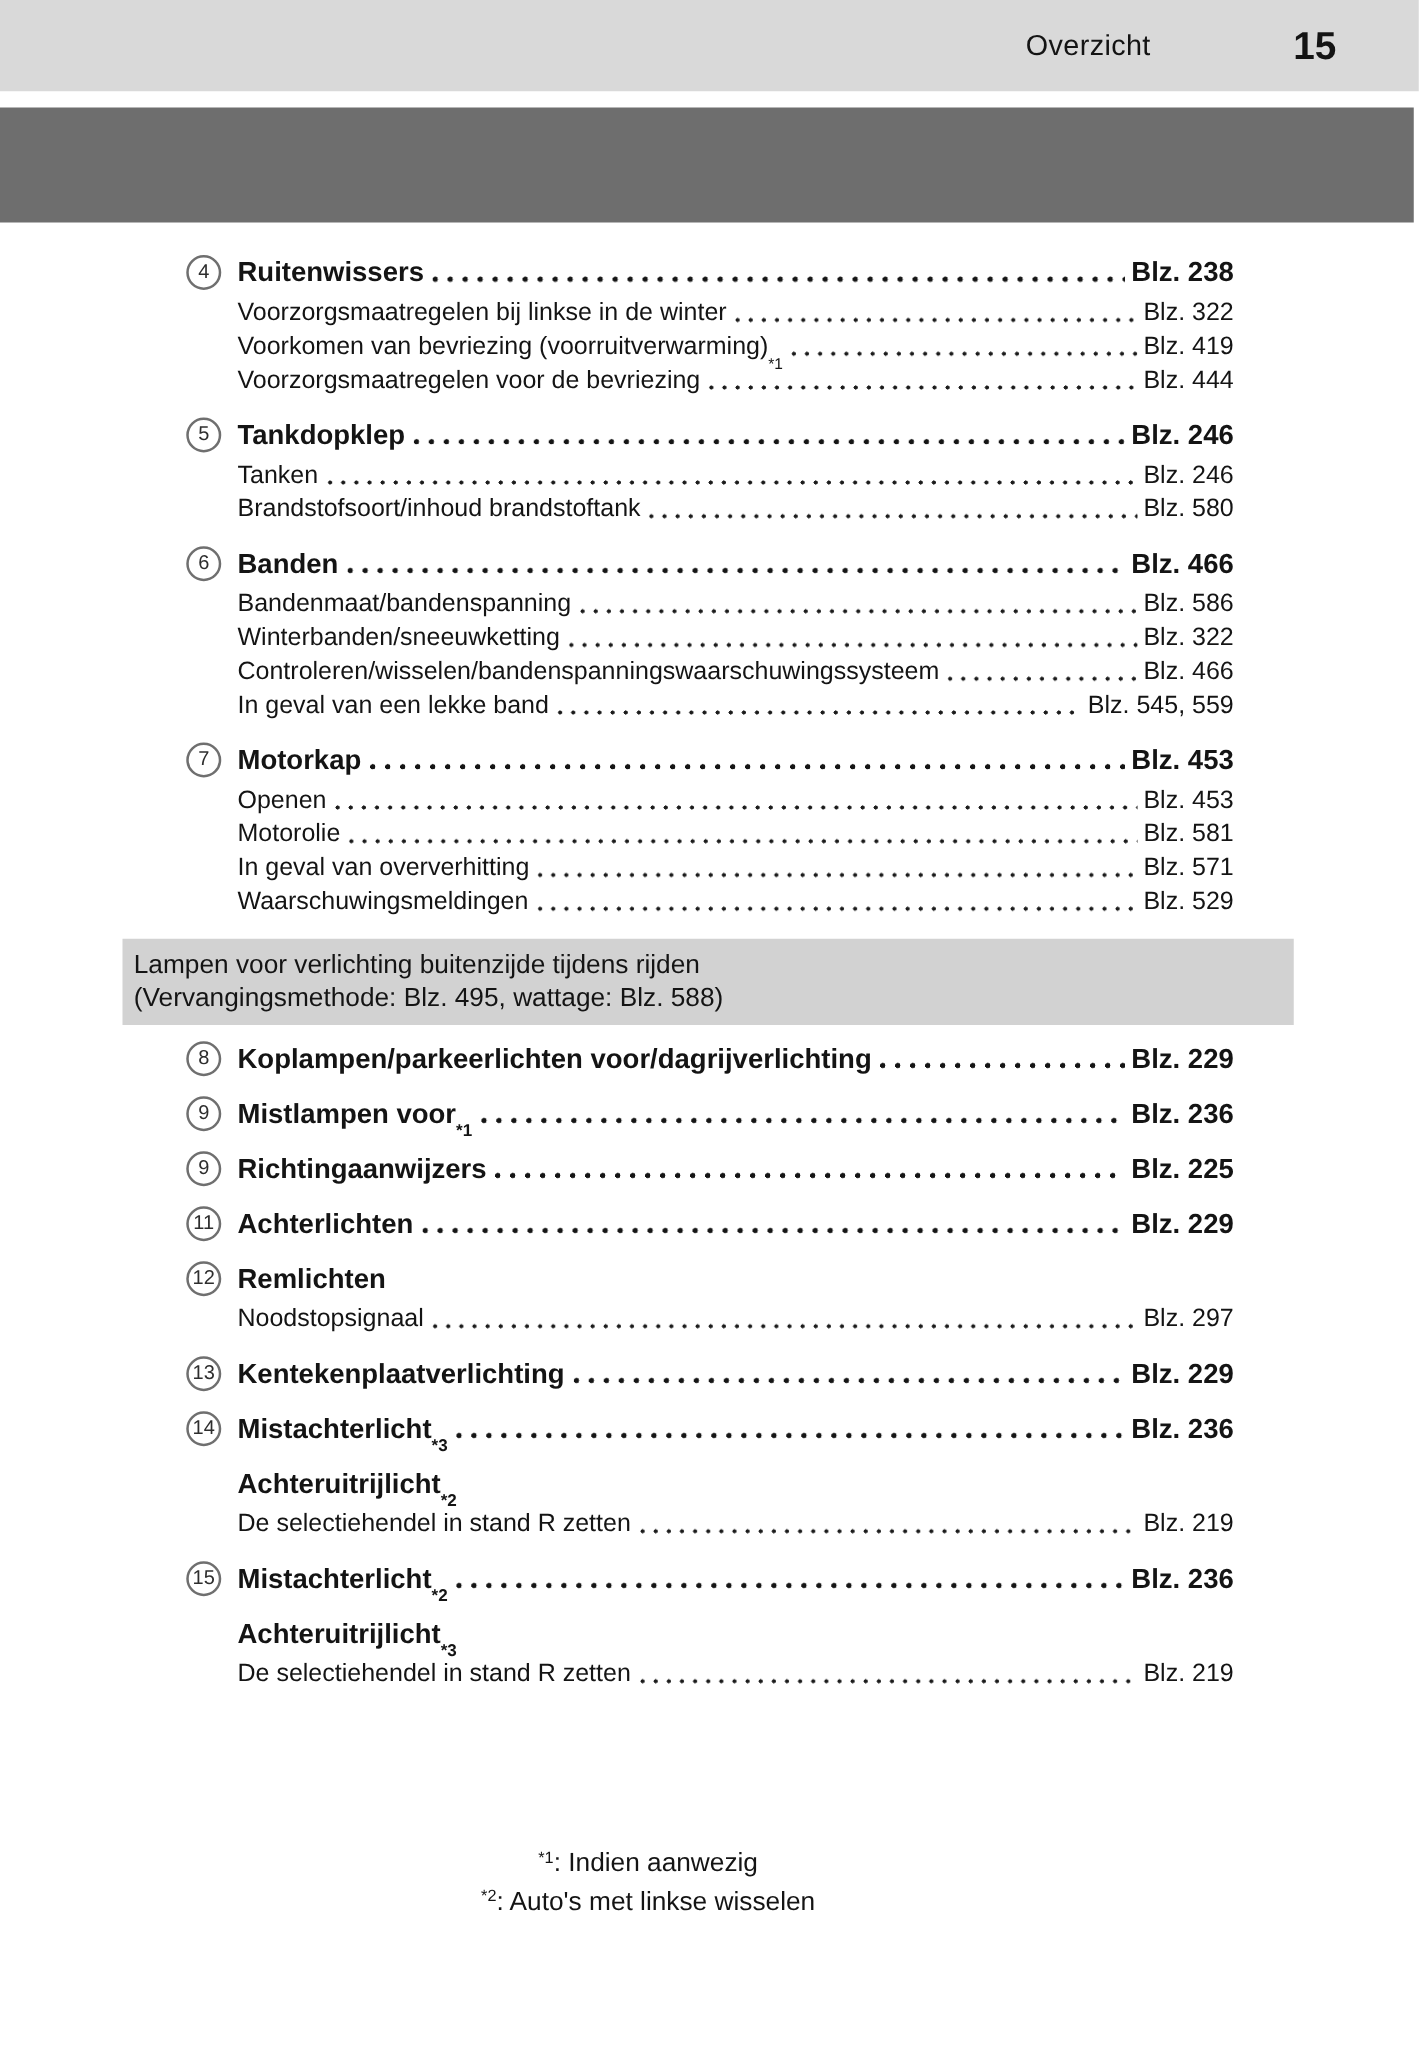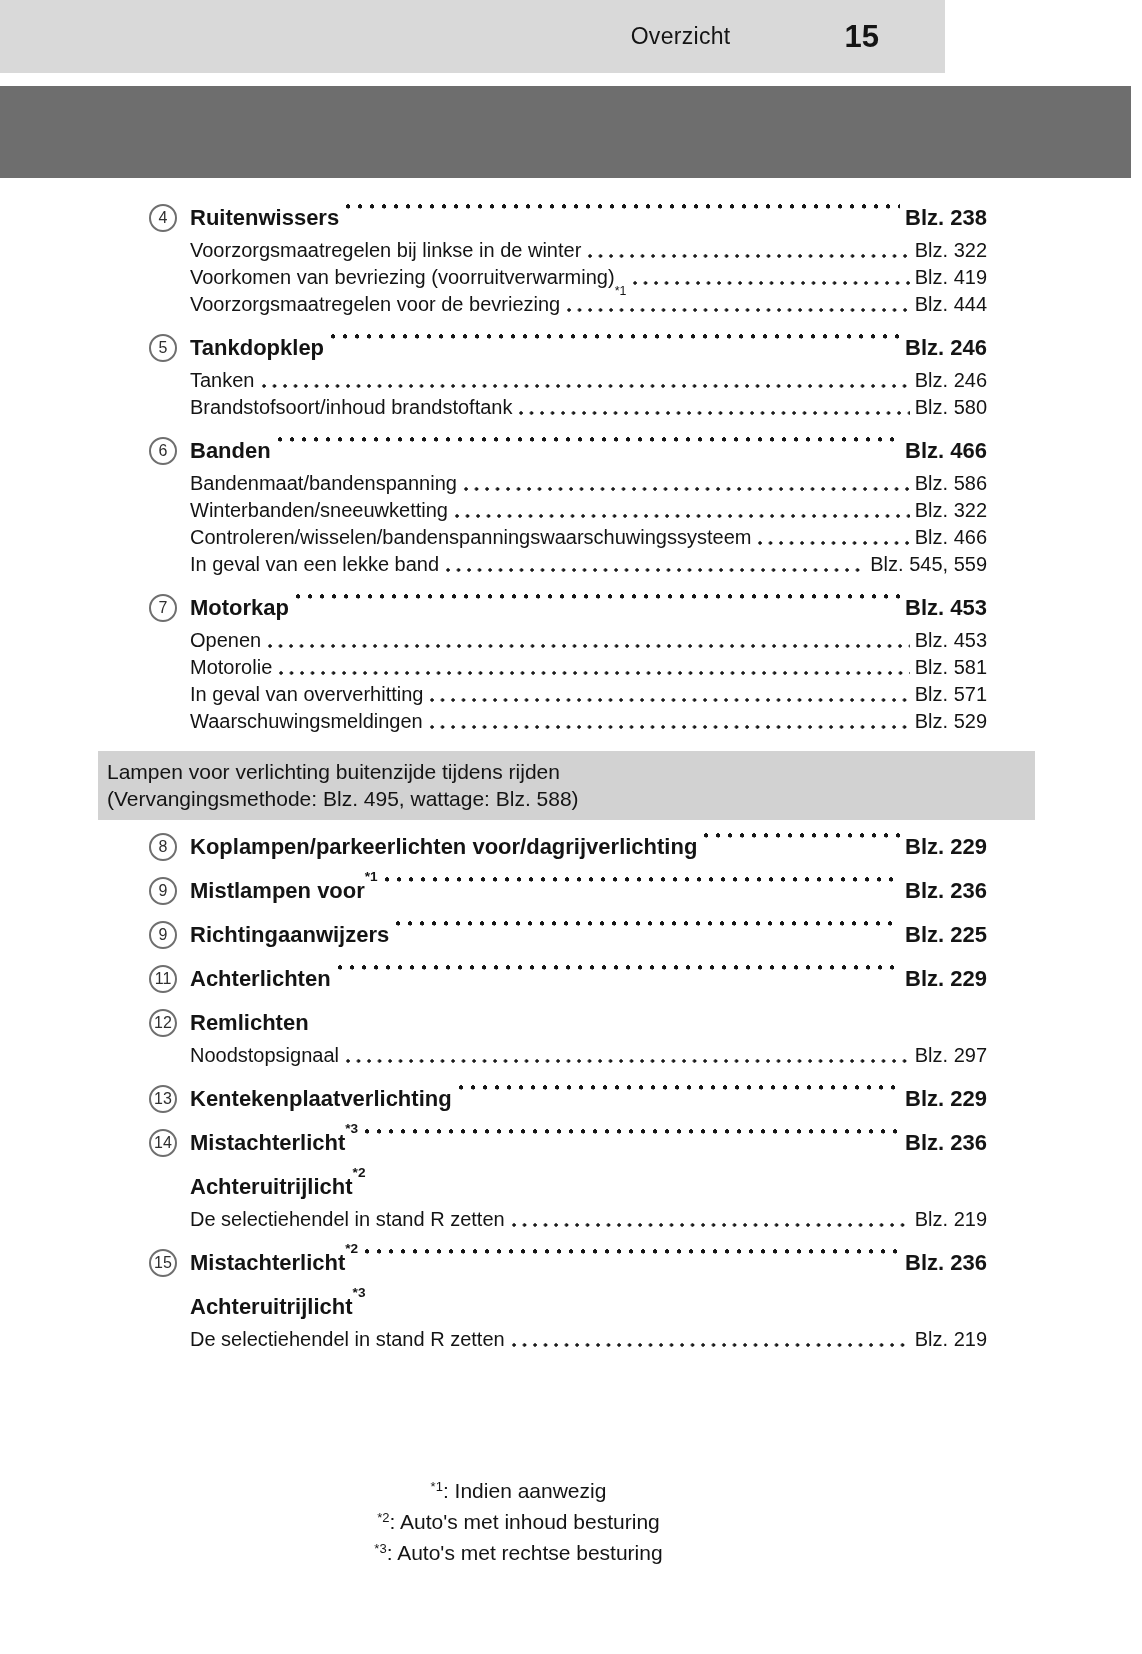--- a/index.html
+++ b/index.html
@@ -8,36 +8,36 @@
     --banner-bg:#d2d2d2;
     --text:#141414;
   }
   *{box-sizing:border-box;}
   html,body{margin:0;padding:0;}
   body{
     width:1142px;height:1654px;background:#ffffff;color:var(--text);
     font-family:"Liberation Sans", sans-serif;overflow:hidden;position:relative;
   }
   .pageheader{
-    height:73px;width:945px;background:var(--header-bg);
+    height:73px;width:1135px;background:var(--header-bg);
     display:flex;align-items:center;justify-content:flex-end;
     padding-right:66px;
   }
   .sect{font-size:23px;margin-right:114px;letter-spacing:.3px;}
   .pnum{font-size:31px;font-weight:700;}
   .heroband{width:1131px;height:92px;background:var(--band-bg);margin-top:13px;}
   .content{margin-top:26px;padding-left:149px;padding-right:155px;}
   .item{display:flex;margin-bottom:16px;}
   .badge{
     flex:0 0 28px;width:28px;height:28px;border:2px solid #6f6f6f;border-radius:50%;
     display:flex;align-items:center;justify-content:center;
     font-size:16px;color:#2e2e2e;margin-right:13px;background:#fff;
   }
   .itembody{flex:1 1 auto;min-width:0;}
-  .headline{display:flex;font-size:22px;font-weight:700;line-height:28px;}
+  .headline{display:flex;align-items:flex-end;font-size:22px;font-weight:700;line-height:28px;}
   .headline + .headline{margin-top:16px;}
   .subs{margin-top:5px;}
   .subline{display:flex;align-items:flex-end;font-size:20px;font-weight:400;line-height:27px;}
   .label{white-space:nowrap;}
   .dots{
     flex:1 1 24px;min-width:14px;height:5px;margin:0 5px 6px 7px;
     background-image:radial-gradient(circle at 2.2px 2.4px,#151515 2px,transparent 2.3px);
     background-size:12px 5px;background-repeat:repeat-x;background-position:left bottom;
   }
   .subline .dots{
@@ -326,17 +326,16 @@
                 <span class="page-ref">Blz. 219</span>
               </div>
             </div>
           </div>
         </div>
       </div>
   </main>
 
   <div class="footnotes" id="footnotes">
       <div class="fnline"><sup class="marker">*1</sup><span>: Indien aanwezig</span></div>
-      <div class="fnline"><sup class="marker">*2</sup><span>: Auto's met inhoud besturing</span></div>
-      <div class="fnline"><sup class="marker">*3</sup><span>: Auto's met rechtse besturing</span></div>
+      <div class="fnline"><sup class="marker">*2</sup><span>: Auto's met linkse wisselen</span></div>
     </div>
 
 </div>
 
 </body></html>

